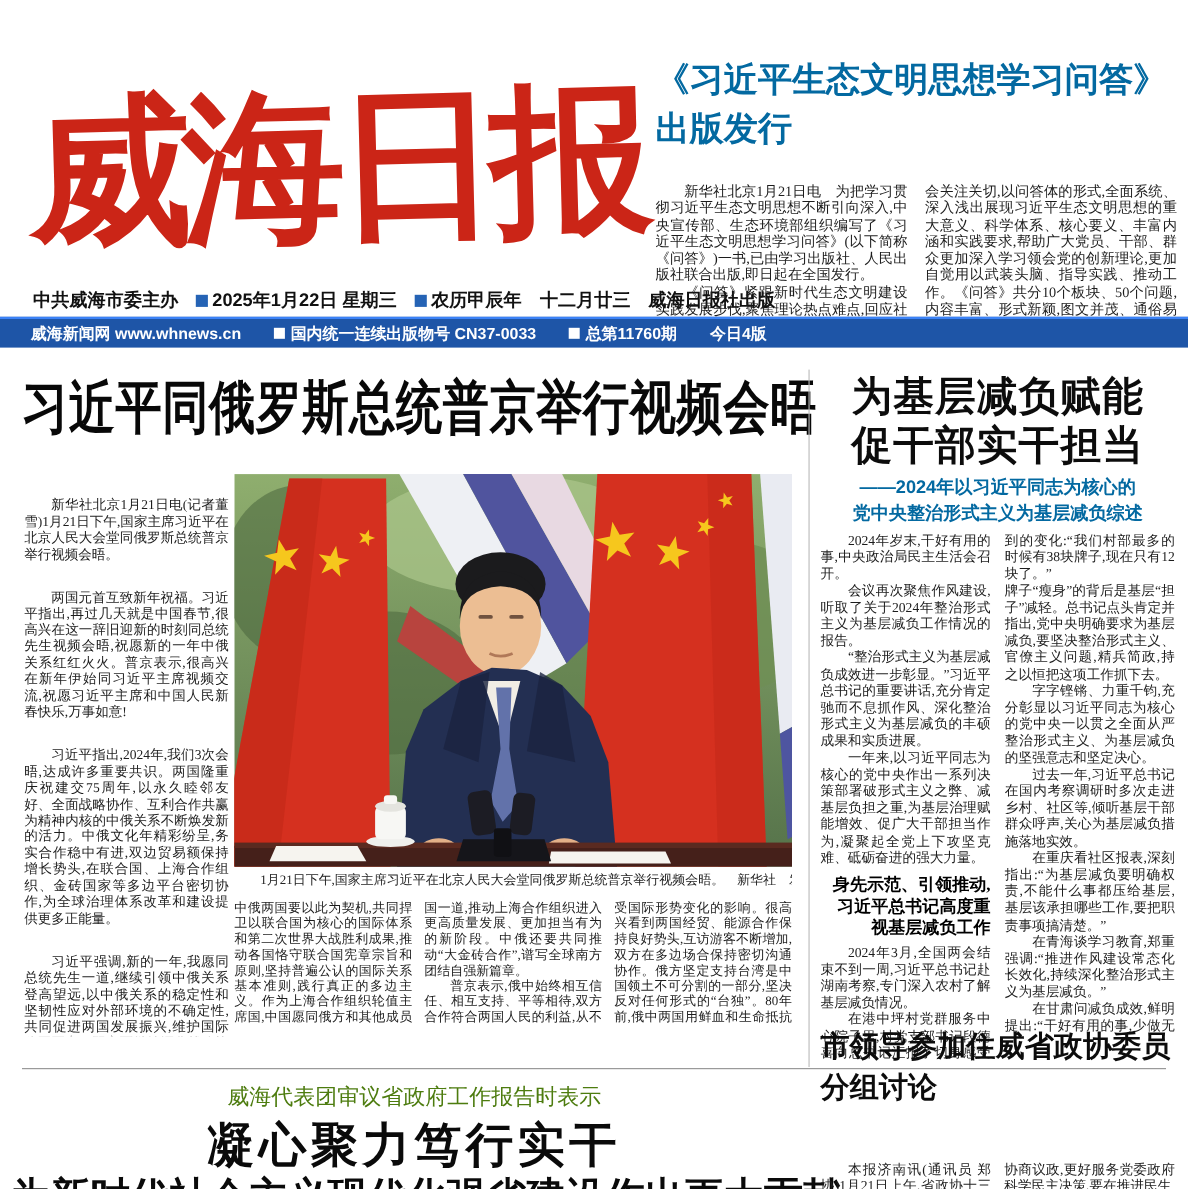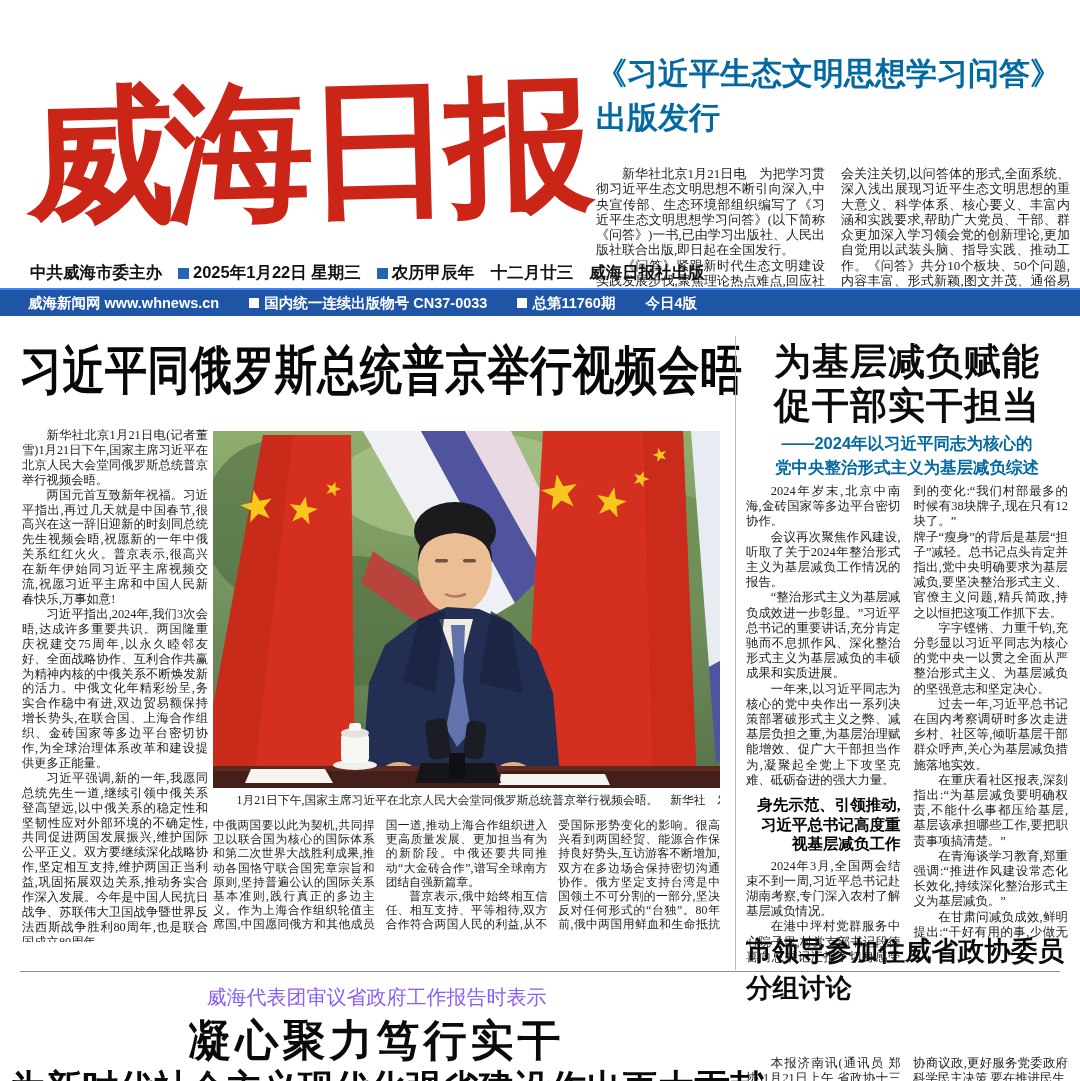--- a/index.html
+++ b/index.html
@@ -56,21 +56,21 @@
   
   .main-headline-wrap { left:20px; top:336px; width:713px; transform:scaleY(1.24); transform-origin:50% 0; }
   .main-headline {
     text-align:center; font-size:42px; font-weight:bold; color:#080808;
     white-space:nowrap; letter-spacing:0.5px;
   }
   .main-col1 {
     left:22px; top:428px; width:186px; height:514px;
     font-size:12.3px; line-height:14.9px; text-align:justify; overflow:hidden;
   }
-  .main-col1 p { text-indent:2em; }
+  .main-col1 p { text-indent:2em;margin-top:24px; }
   .photo-frame { left:213px; top:431px; width:507px; height:357px; }
   .photo-frame svg { display:block; width:100%; height:100%; }
   .photo-caption {
     left:213px; top:792px; width:507px;
     font-size:11.8px; line-height:1.5; white-space:nowrap; overflow:hidden; color:#222;
   }
   .main-cont {
     left:213px; top:818px; width:507px; height:124px;
     column-count:3; column-gap:11px; column-fill:auto;
     font-size:11.8px; line-height:14.2px; text-align:justify; overflow:hidden;
@@ -99,21 +99,21 @@
   .r-body p.cont { text-indent:0; }
   .r-subhead {
     text-indent:0 !important; font-weight:bold; font-size:15.5px; line-height:19.5px;
     margin:7px 0 5px 0; text-align:right; color:#000;
   }
 
   
   .bl-kicker {
     left:20px; top:984px; width:713px; text-align:center;
     font-family:"Liberation Sans","DejaVu Sans",sans-serif;
-    font-size:20px; font-weight:500; color:#8b5cf6;
+    font-size:20px; font-weight:500; color:#4d7c0f;
   }
   .bl-headline1 {
     left:20px; top:1012px; width:713px; text-align:center;
     font-size:43px; font-weight:bold; color:#0a0a0a; letter-spacing:4px;
   }
   .bl-headline2 {
     left:10px; top:1064px; width:733px; text-align:center;
     font-size:36px; font-weight:bold; color:#0a0a0a; white-space:nowrap;
   }
   .br-title {
@@ -278,21 +278,21 @@
 
   <div class="abs r-title">
     <div>为基层减负赋能</div>
     <div>促干部实干担当</div>
   </div>
   <div class="abs r-subtitle">
     <div>——2024年以习近平同志为核心的</div>
     <div>党中央整治形式主义为基层减负综述</div>
   </div>
   <div class="abs r-body">
-    <p>2024年岁末,北京中南海,金砖国家等多边平台密切协作。</p>
+    <p>2024年岁末,干好有用的事,中央政治局民主生活会召开。</p>
     <p>会议再次聚焦作风建设,听取了关于2024年整治形式主义为基层减负工作情况的报告。</p>
     <p>“整治形式主义为基层减负成效进一步彰显。”习近平总书记的重要讲话,充分肯定驰而不息抓作风、深化整治形式主义为基层减负的丰硕成果和实质进展。</p>
     <p>一年来,以习近平同志为核心的党中央作出一系列决策部署破形式主义之弊、减基层负担之重,为基层治理赋能增效、促广大干部担当作为,凝聚起全党上下攻坚克难、砥砺奋进的强大力量。</p>
     <p class="r-subhead">身先示范、引领推动,习近平总书记高度重视基层减负工作</p>
     <p>2024年3月,全国两会结束不到一周,习近平总书记赴湖南考察,专门深入农村了解基层减负情况。</p>
     <p>在港中坪村党群服务中心院子里,村党支部书记段德喜向总书记汇报了切身感受到的变化:“我们村部最多的时候有38块牌子,现在只有12块了。”</p>
     <p class="cont">牌子“瘦身”的背后是基层“担子”减轻。总书记点头肯定并指出,党中央明确要求为基层减负,要坚决整治形式主义、官僚主义问题,精兵简政,持之以恒把这项工作抓下去。</p>
     <p>字字铿锵、力重千钧,充分彰显以习近平同志为核心的党中央一以贯之全面从严整治形式主义、为基层减负的坚强意志和坚定决心。</p>
     <p>过去一年,习近平总书记在国内考察调研时多次走进乡村、社区等,倾听基层干部群众呼声,关心为基层减负措施落地实效。</p>
     <p>在重庆看社区报表,深刻指出:“为基层减负要明确权责,不能什么事都压给基层,基层该承担哪些工作,要把职责事项搞清楚。”</p>

